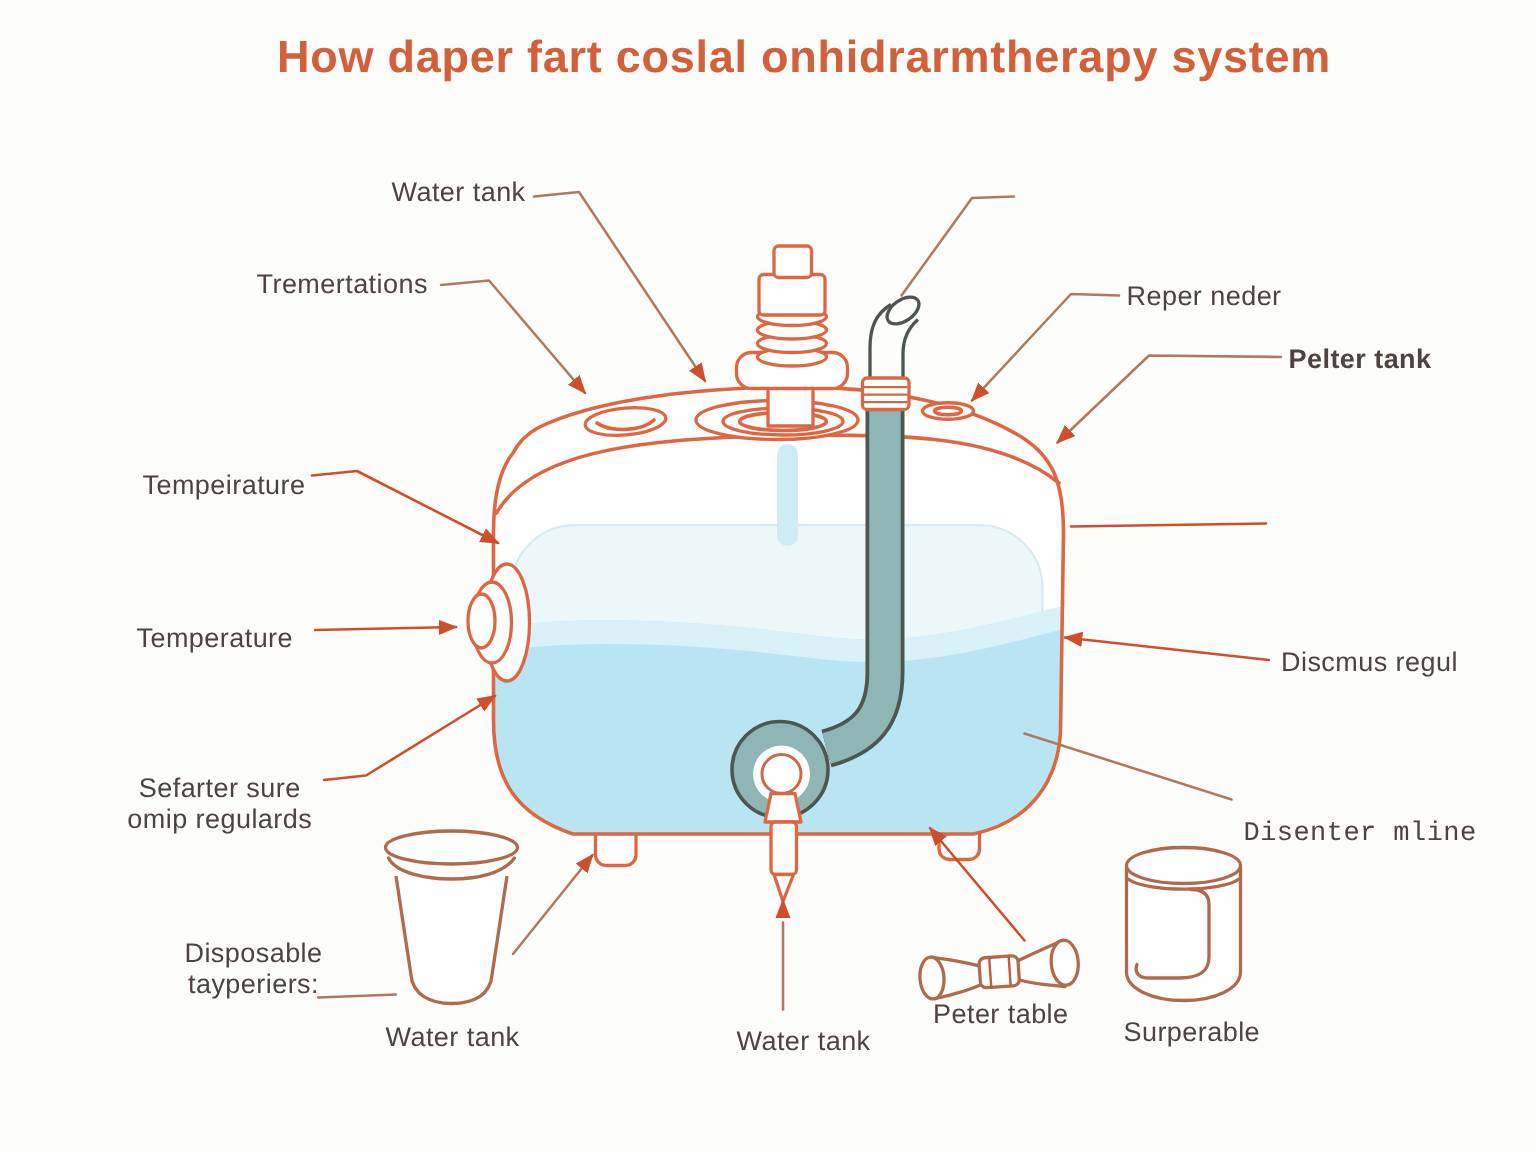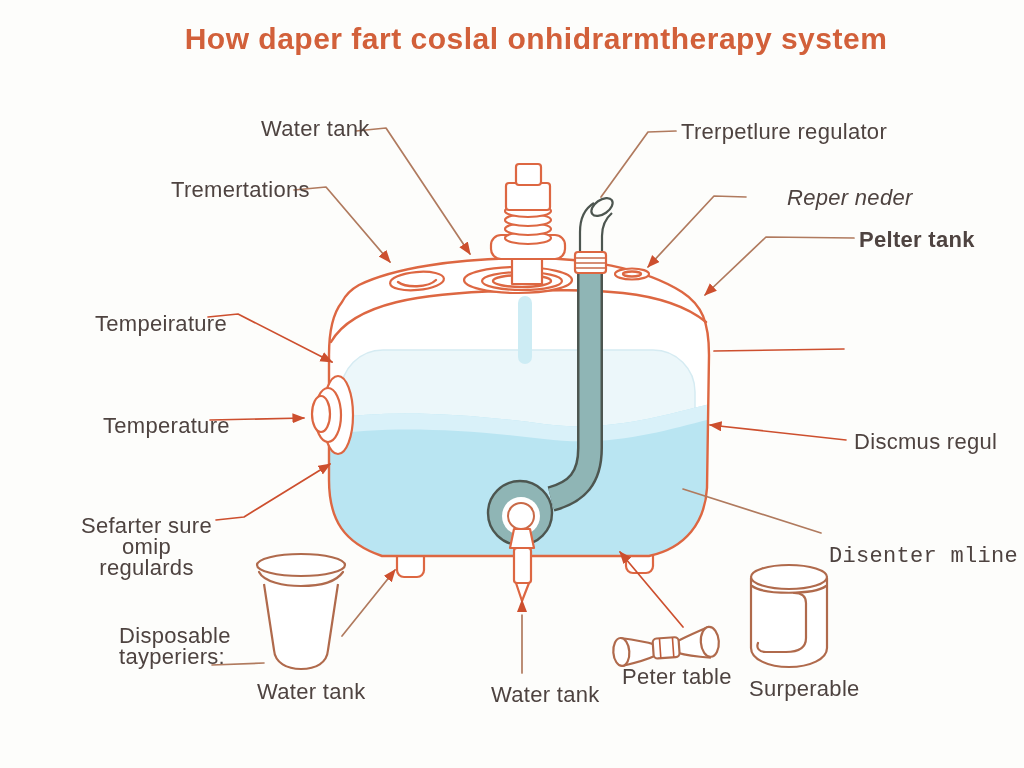--- a/index.html
+++ b/index.html
@@ -8,21 +8,21 @@
     --water:#b9e5f2; --water-surface:#d9f1f9; --water-faint:#ecf7fa;
     --pipe:#8fb5b5; --pipe-outline:#4d5650; --stream:#cdecf4;
   }
   html,body{margin:0;padding:0;}
   body{width:1024px;height:768px;background:var(--background);
        font-family:"Liberation Sans", sans-serif;overflow:hidden;}
   .stage{position:relative;width:1024px;height:768px;margin-left:24px;}
   svg.art{position:absolute;left:0;top:0;}
   .title{position:absolute;left:0;right:0;top:22px;text-align:center;
          font-size:30px;font-weight:600;letter-spacing:.5px;color:var(--title);}
-  .label{position:absolute;font-size:22px;line-height:21px;color:var(--label);
+  .label{position:absolute;font-size:18px;line-height:21px;color:var(--label);
          letter-spacing:.3px;white-space:pre-line;}
   .ctr{text-align:center;}
   
   .o{stroke:var(--outline);stroke-width:2.4;fill:none;stroke-linecap:round;stroke-linejoin:round;}
   .ofill{stroke:var(--outline);stroke-width:2.2;fill:#fff;stroke-linejoin:round;}
   .b{stroke:var(--outline-brown);stroke-width:2.2;fill:none;stroke-linecap:round;}
   .bfill{stroke:var(--outline-brown);stroke-width:2.2;fill:#fff;stroke-linejoin:round;}
   .lead{stroke:var(--leader);stroke-width:1.7;fill:none;stroke-linecap:round;stroke-linejoin:round;}
   .leadr{stroke:var(--arrow);stroke-width:1.7;fill:none;stroke-linecap:round;stroke-linejoin:round;}
   .dark{stroke:var(--pipe-outline);fill:none;}
@@ -160,25 +160,24 @@
       <path d="M 659 627 L 596 552" class="leadr" marker-end="url(#arr)"></path>
       <path d="M 498 673 L 498 615" class="lead"></path>
       <path d="M 493 612 L 503 612 L 498 599 Z" fill="#cd4f2e" stroke="none"></path>
     </g>
   </svg>
 
   <div class="title">How daper fart coslal onhidrarmtherapy system</div>
 
   <div class="label" style="left:237px;top:118px;">Water tank</div>
   <div class="label" style="left:147px;top:179px;">Tremertations</div>
-  <div class="label" style="left:657px;top:121px;">Trerpetlure regulator</div>
-  <div class="label" style="left:763px;top:187px;font-style:italic;">Reper neder</div>
+  <div class="label" style="left:727px;top:187px;">Reper neder</div>
   <div class="label" style="left:835px;top:229px;font-weight:bold;">Pelter tank</div>
   <div class="label" style="left:71px;top:313px;">Tempeirature</div>
-  <div class="label" style="left:79px;top:415px;">Temperature</div>
+  <div class="label" style="left:67px;top:415px;">Temperature</div>
   <div class="label ctr" style="left:55px;top:515px;width:135px;">Sefarter sure
 omip regulards</div>
   <div class="label" style="left:830px;top:431px;">Discmus regul</div>
   <div class="label" style="left:805px;top:546px;font-family:Liberation Mono, monospace;">Disenter mline</div>
   <div class="label ctr" style="left:95px;top:625px;width:100px;">Disposable
 tayperiers:</div>
   <div class="label" style="left:233px;top:681px;">Water tank</div>
   <div class="label" style="left:467px;top:684px;">Water tank</div>
   <div class="label" style="left:598px;top:666px;">Peter table</div>
   <div class="label" style="left:725px;top:678px;">Surperable</div>

